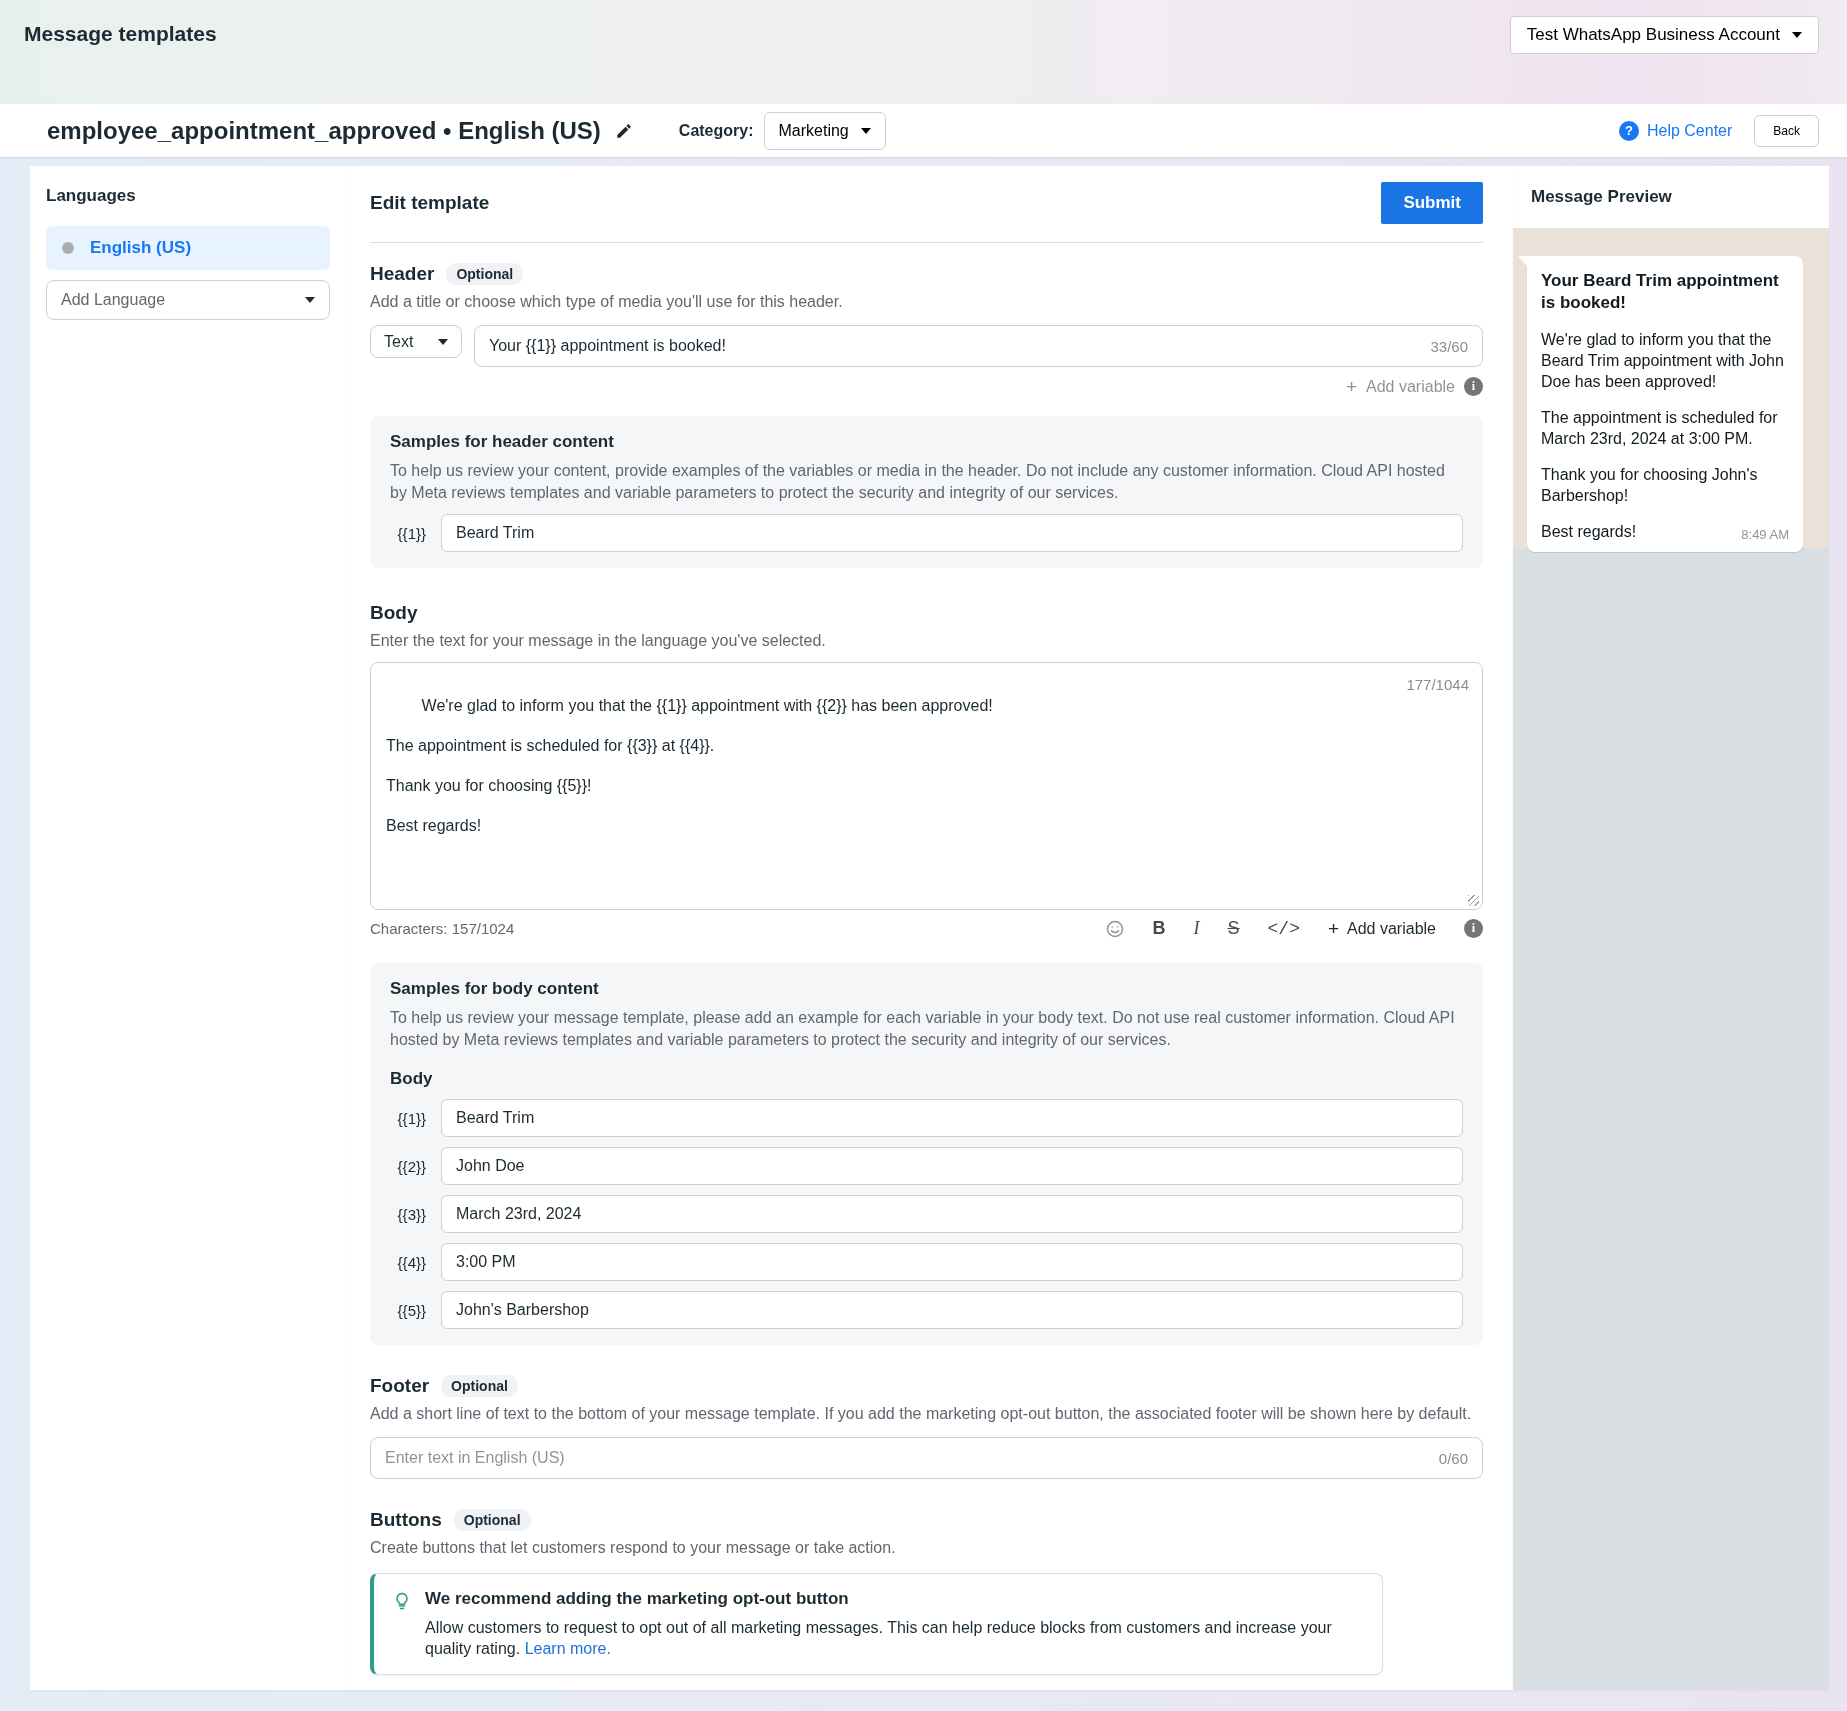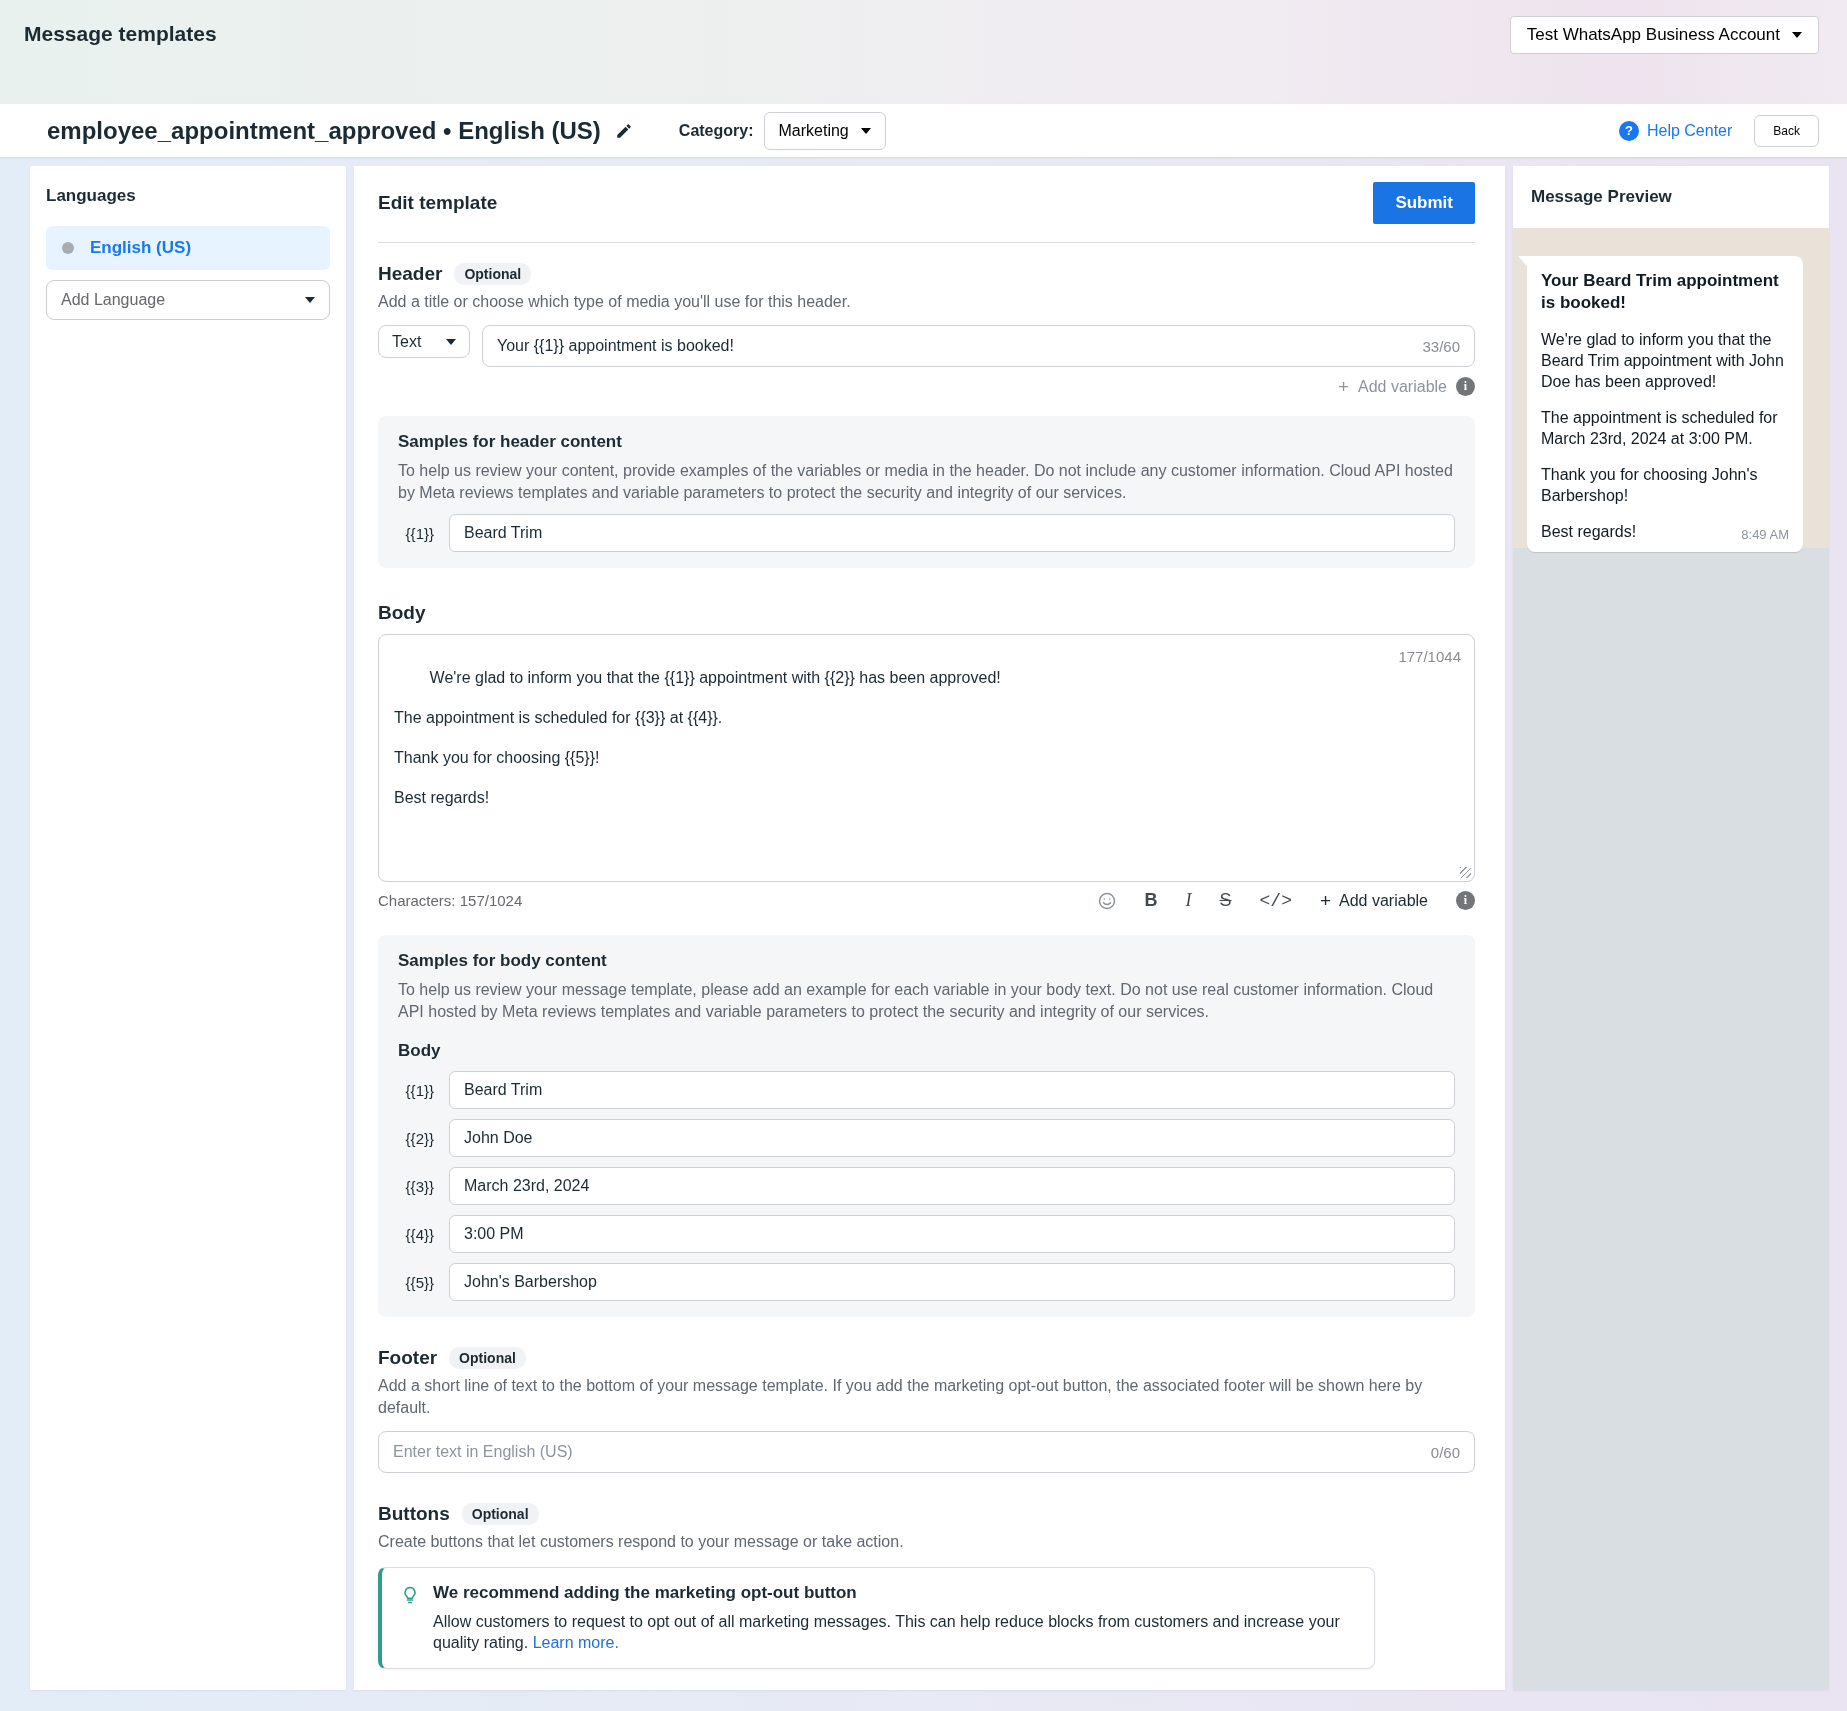--- a/index.html
+++ b/index.html
@@ -33,21 +33,21 @@
   .cat-label { font-size:16px; font-weight:bold; margin-left:46px; }
   .cat-select {
     margin-left:10px; background:#fff; border:1px solid #ccd0d5; border-radius:6px;
     height:38px; display:flex; align-items:center; gap:12px; padding:0 14px; font-size:16px; cursor:pointer;
   }
   .pagehead-right { margin-left:auto; display:flex; align-items:center; gap:22px; }
   .help-link { display:flex; align-items:center; gap:8px; color:#1877f2; font-size:16px; cursor:pointer; }
   .help-q { width:20px; height:20px; border-radius:50%; background:#1877f2; color:#fff; font-size:13px; font-weight:bold; display:flex; align-items:center; justify-content:center; }
   .back-btn { background:#fff; border:1px solid #ccd0d5; border-radius:6px; padding:8px 18px; font-size:12px; cursor:pointer; }
   
-  .content { margin:9px 18px 0 30px; display:flex; gap:8px; height:1524px; }
+  .content { margin:9px 18px 0 30px; display:flex; gap:0; height:1524px; }
   .card { background:#fff; box-shadow:0 1px 2px rgba(0,0,0,.05); }
   
   .sidebar { width:316px; padding:20px 16px; flex:none; }
   .sidebar-title { font-size:17px; font-weight:bold; margin-bottom:20px; }
   .lang-item {
     display:flex; align-items:center; gap:16px; background:#e7f3fe; color:#1877f2;
     font-size:17px; font-weight:bold; padding:12px 16px; border-radius:6px; cursor:pointer;
   }
   .lang-dot { width:12px; height:12px; border-radius:50%; background:#a9adb2; flex:none; }
   .add-language {
@@ -231,20 +231,21 @@
           <span class="var">{{1}}</span>
           <input type="text" value="Beard Trim" style="">
         </div>
       </div>
     </div>
 
     <div class="section">
       <div class="sec-head">
         <h3>Body</h3>
       </div>
+      <div class="desc">Enter the text for your message in the language you've selected.</div>
       <div class="textarea">
         <span>We're glad to inform you that the {{1}} appointment with {{2}} has been approved!
 
 The appointment is scheduled for {{3}} at {{4}}.
 
 Thank you for choosing {{5}}!
 
 Best regards!</span>
         <span class="ta-counter">177/1044</span>
         <span class="resize-handle"></span>

